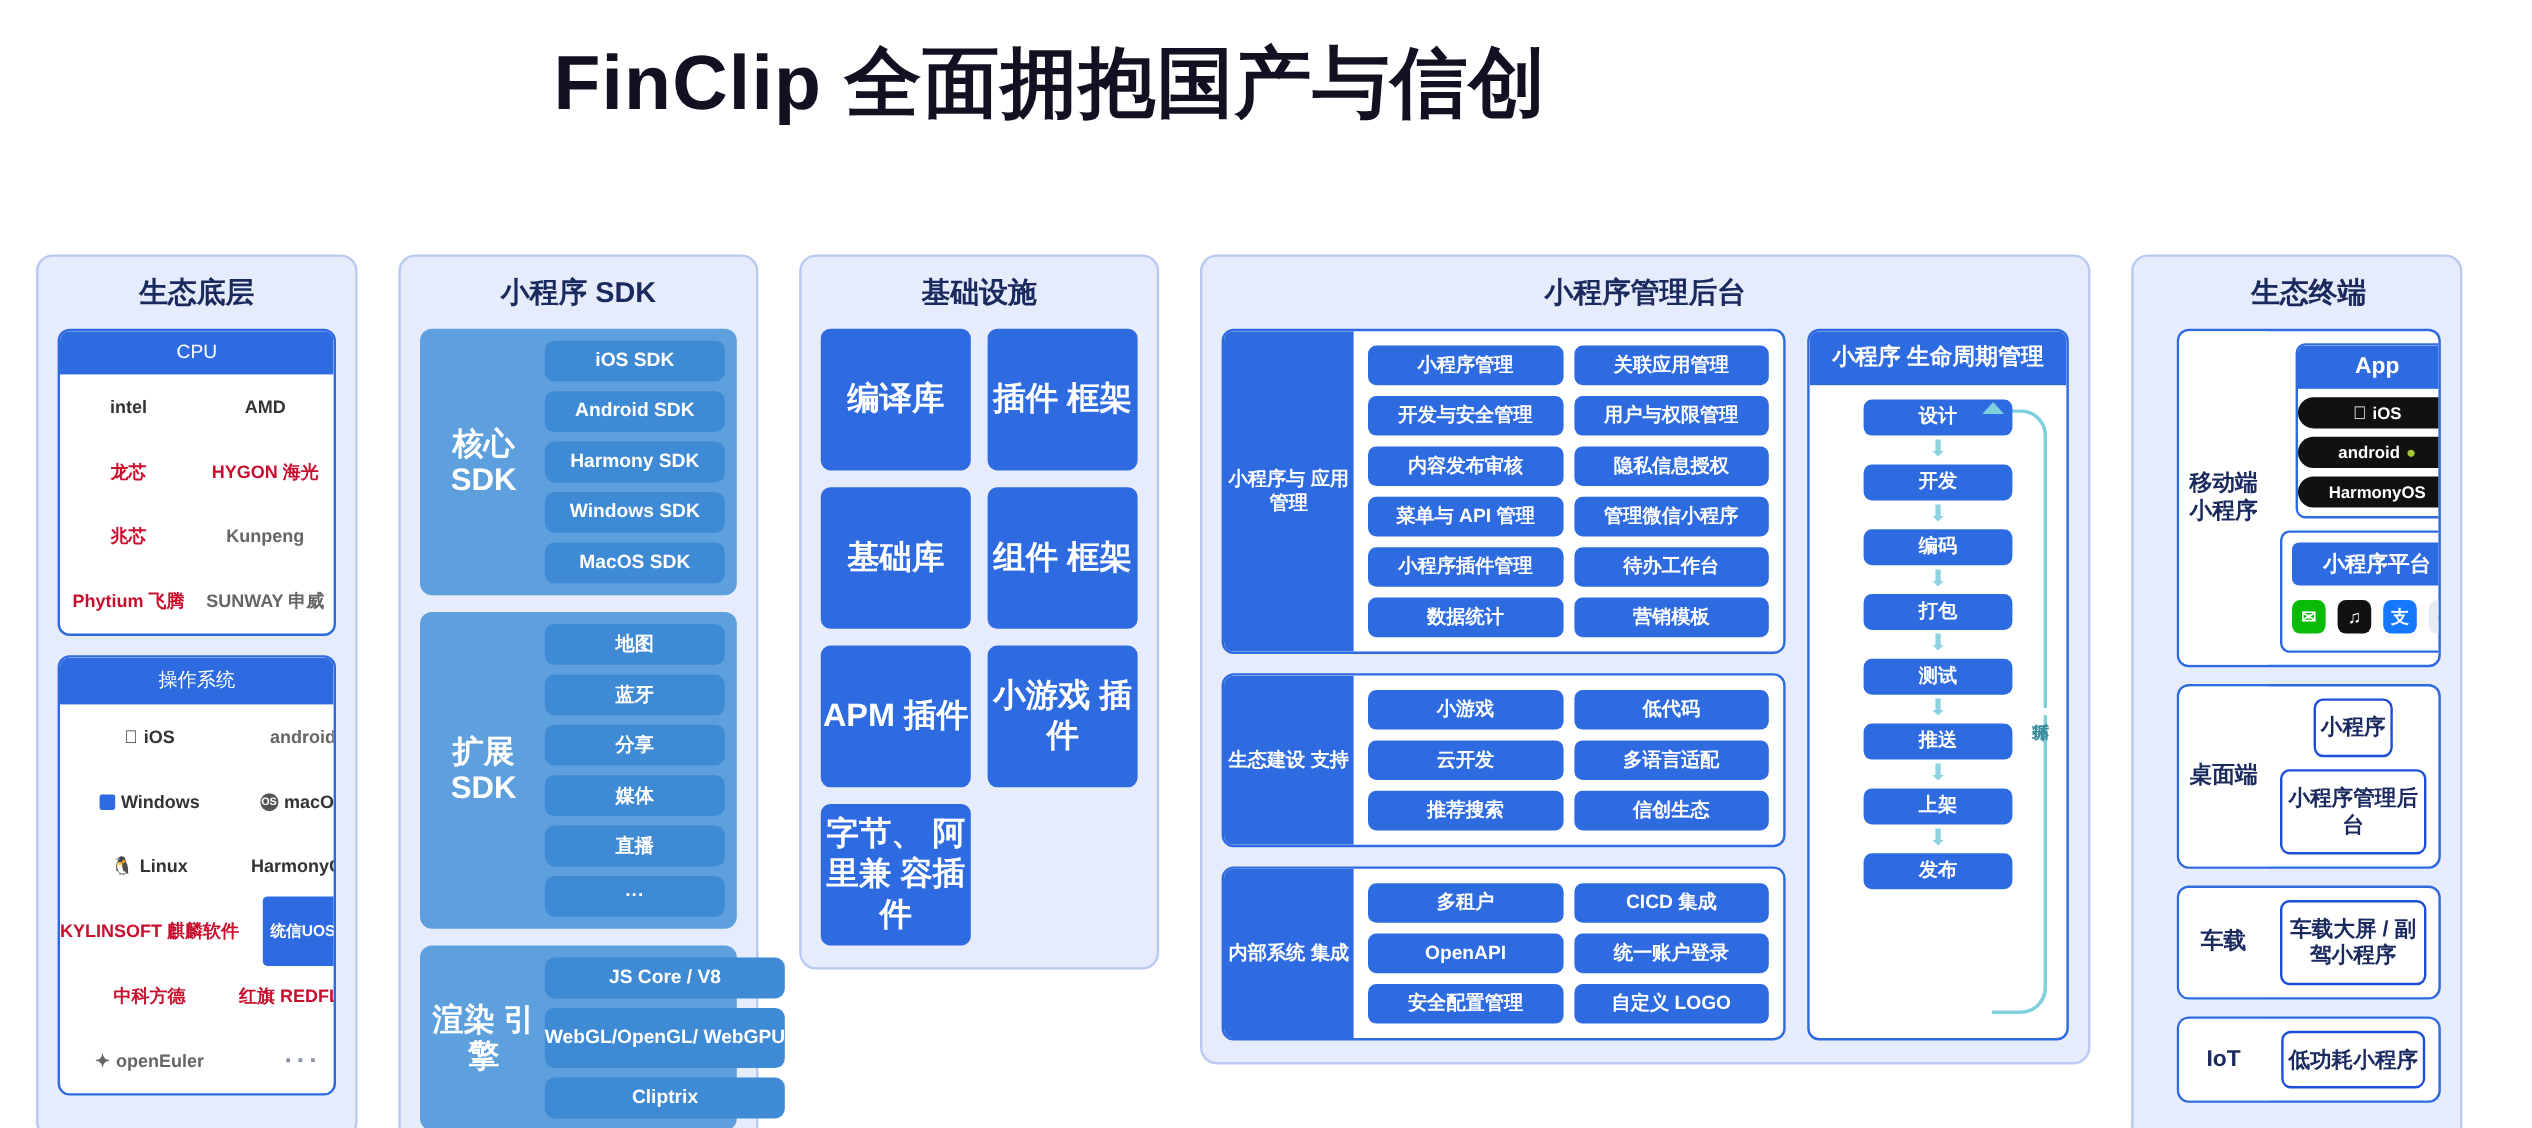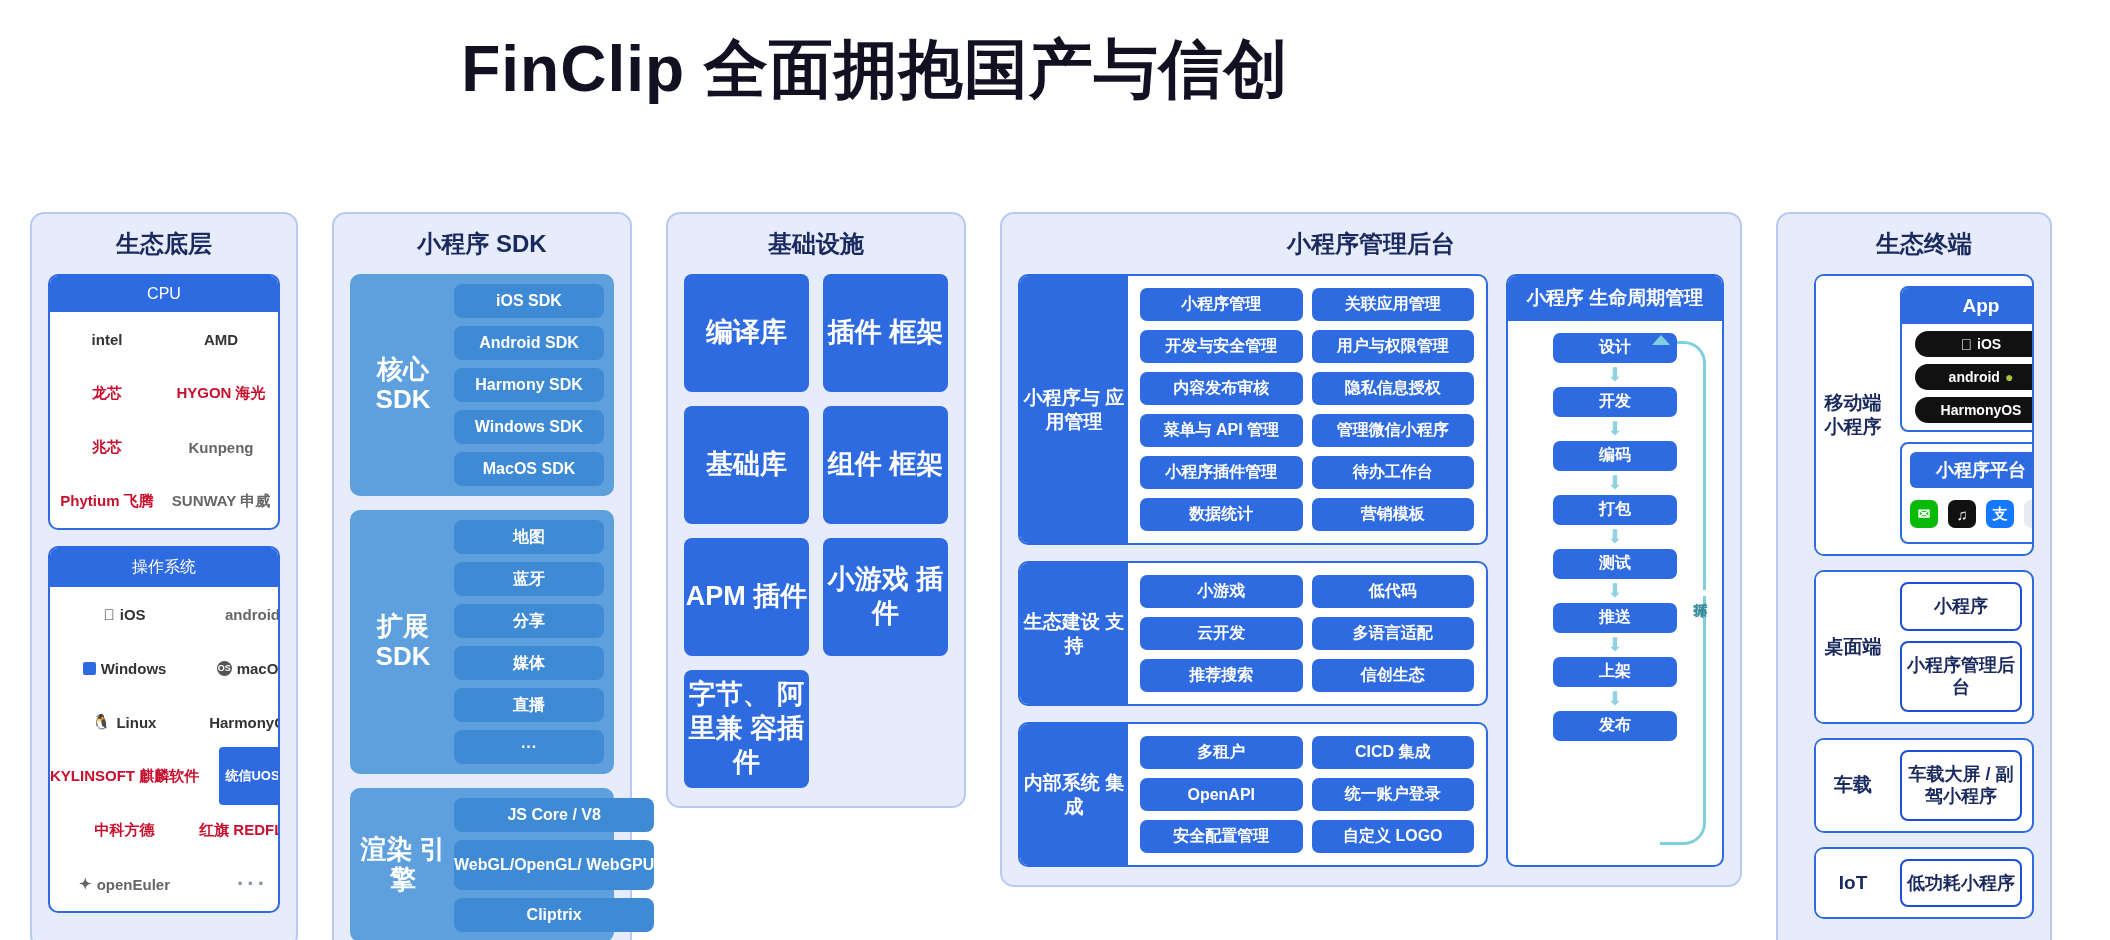--- a/index.html
+++ b/index.html
@@ -152,21 +152,21 @@
     background: #ffffff;
     border: 2px solid #2f6be0;
     border-radius: 10px;
     overflow: hidden;
   }
   .grp-label {
     width: 108px;
     flex: 0 0 108px;
     background: #2f6be0;
     color: #fff;
-    font-size: 19px;
+    font-size: 16px;
     font-weight: bold;
     display: flex; align-items: center; justify-content: center;
     text-align: center;
     line-height: 1.25;
   }
   .grp-items {
     flex: 1;
     display: grid;
     grid-template-columns: 1fr 1fr;
     gap: 9px;
@@ -273,21 +273,21 @@
     overflow: hidden;
   }
   .term-label {
     width: 74px; flex: 0 0 74px;
     background: #fff;
     color: #1b2a5e;
     font-size: 19px; font-weight: bold;
     display: flex; align-items: center; justify-content: center;
     text-align: center; line-height: 1.25;
   }
-  .term-content { flex: 1; padding: 10px; display: flex; flex-direction: column; gap: 10px; }
+  .term-content { flex: 1; padding: 10px; display: flex; flex-direction: column; gap: 10px; align-items: center; }
   .term-card {
     border: 2px solid #2f6be0;
     border-radius: 8px;
     overflow: hidden;
   }
   .term-card-head {
     background: #2f6be0; color: #fff;
     font-size: 19px; font-weight: bold; text-align: center; padding: 7px 0;
   }
   .os-pill {

